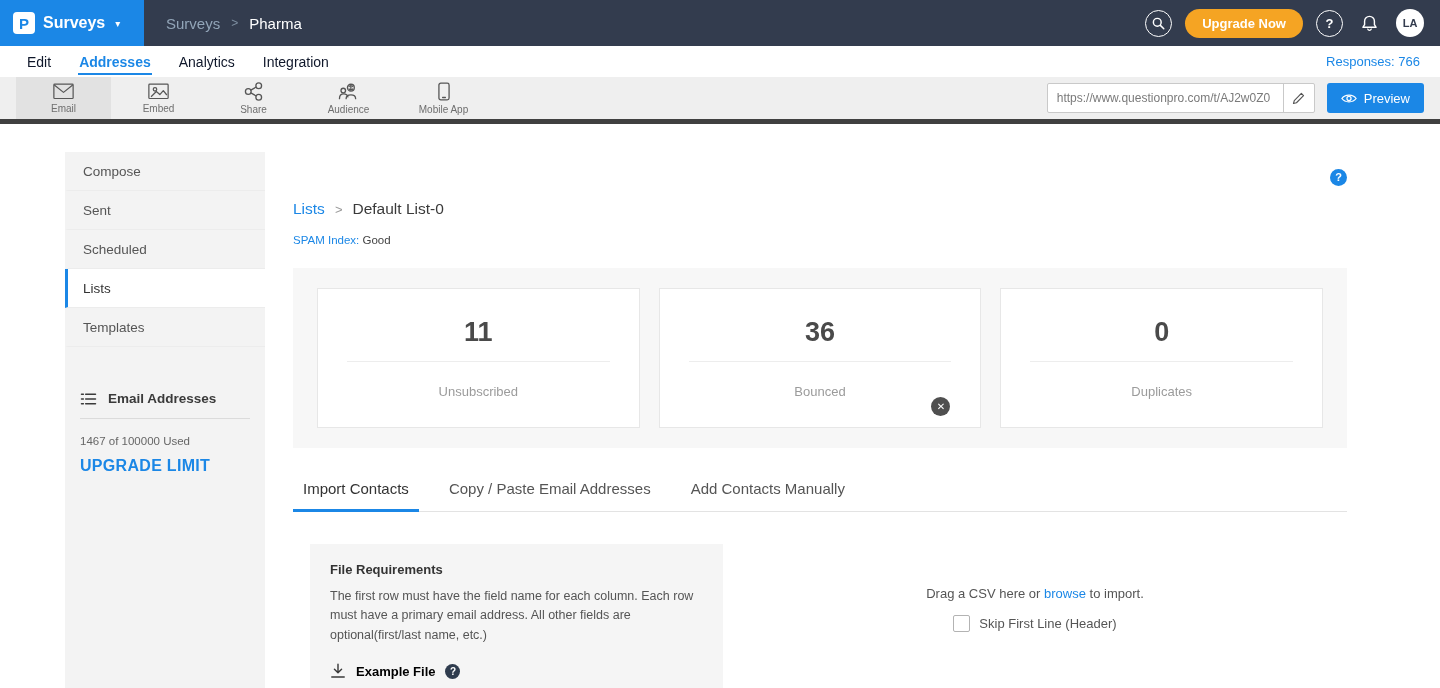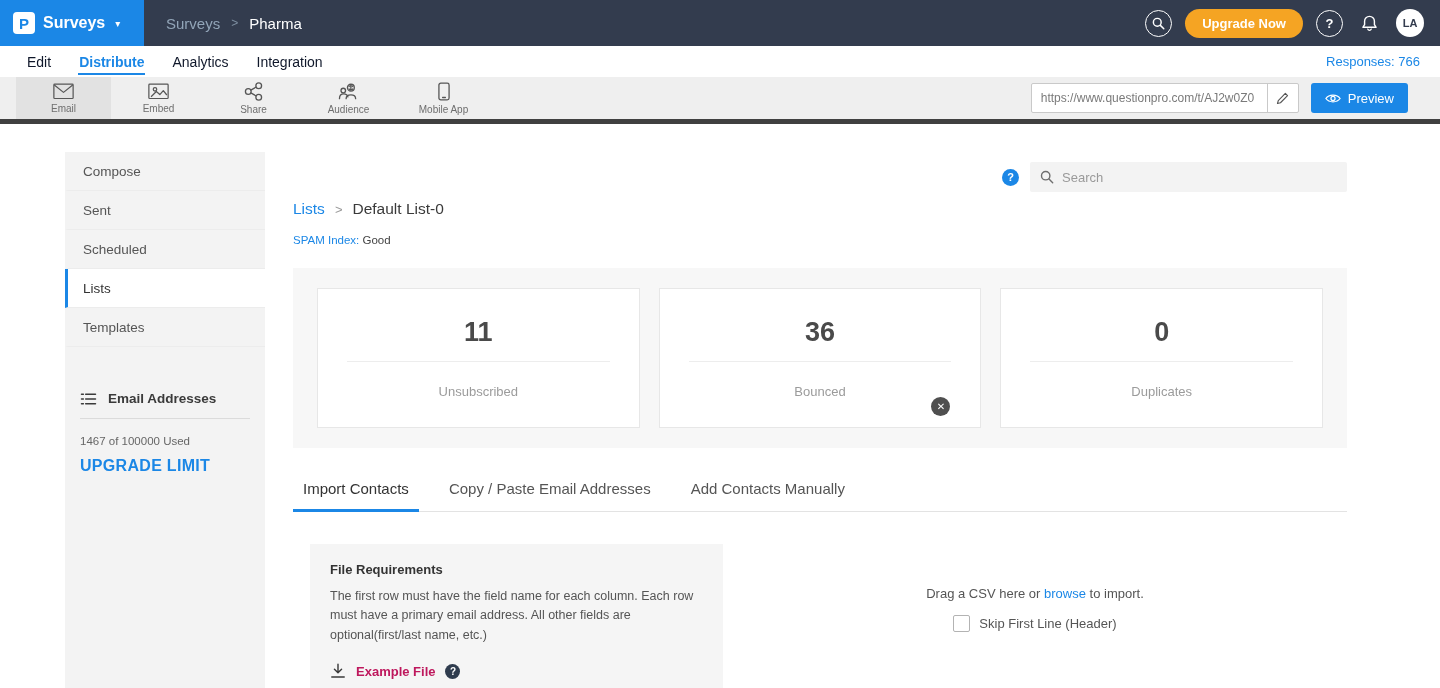--- a/index.html
+++ b/index.html
@@ -27,21 +27,21 @@
   .navtab { display:flex; align-items:center; padding:0 14px; font-size:14px; color:#0f172a; cursor:pointer; position:relative; }
   .navtab.active { color:#1B87E6; font-weight:bold; }
   .navtab.active::after { content:""; position:absolute; left:13px; right:13px; bottom:2px; height:2px; background:#1B87E6; }
   .responses { margin-left:auto; padding-right:20px; font-size:13px; color:#1B87E6; display:flex; align-items:center; cursor:pointer; }
 
   
   .toolbar { height:47px; background:#EFEFEF; border-bottom:5px solid #404040; display:flex; align-items:stretch; padding-left:16px; }
   .tool-item { width:95px; display:flex; flex-direction:column; align-items:center; justify-content:center; gap:3px; cursor:pointer; color:#565656; }
   .tool-item.active { background:#E2E2E2; }
   .tool-label { font-size:10px; color:#6E6E6E; }
-  .toolbar-right { margin-left:auto; display:flex; align-items:center; gap:12px; padding-right:32px; }
+  .toolbar-right { margin-left:auto; display:flex; align-items:center; gap:12px; padding-right:16px; }
   .url-box { display:flex; align-items:center; background:#fff; border:1px solid #C9C9C9; height:30px; width:268px; border-radius:2px; }
   .url-input { border:none; outline:none; flex:1; font-size:12px; color:#7A7A7A; padding:0 9px; background:transparent; min-width:0; font-family:inherit; }
   .url-edit { width:31px; height:100%; border-left:1px solid #C9C9C9; display:flex; align-items:center; justify-content:center; cursor:pointer; color:#555; }
   .preview-btn { background:#1B87E6; color:#fff; border:none; height:30px; padding:0 14px; font-size:13px; border-radius:3px; display:flex; align-items:center; gap:7px; cursor:pointer; }
 
   
   .content { height:564px; padding:28px 65px 0; display:flex; align-items:stretch; }
   .sidebar { width:200px; background:#F3F3F3; display:flex; flex-direction:column; flex:none; }
   .side-item { height:39px; display:flex; align-items:center; padding-left:15px; font-size:13.5px; color:#555; cursor:pointer; border-left:3px solid transparent; border-bottom:1px solid #ECECEC; }
   .side-item.active { background:#fff; border-left-color:#1B87E6; color:#333; }
@@ -75,21 +75,21 @@
   .ctabs { display:flex; gap:40px; margin-top:32px; border-bottom:1px solid #E3E3E3; padding:0 10px; }
   .ctab { font-size:15px; color:#555; padding-bottom:14px; cursor:pointer; position:relative; white-space:nowrap; }
   .ctab.active { color:#333; }
   .ctab.active::after { content:""; position:absolute; left:-10px; right:-10px; bottom:-1px; height:3px; background:#1B87E6; }
 
   .import-row { display:flex; margin-top:32px; }
   .filereq { width:413px; background:#F5F5F5; padding:18px 20px 20px; margin-left:17px; flex:none; }
   .filereq-title { font-size:13px; font-weight:bold; color:#333; }
   .filereq-body { font-size:12.5px; color:#555; margin-top:10px; line-height:1.55; }
   .example-row { display:flex; align-items:center; gap:10px; margin-top:18px; cursor:pointer; }
-  .example-link { font-size:13px; color:#be185d; font-weight:bold; }
+  .example-link { font-size:13px; color:#000000; font-weight:bold; }
   .q-circle { width:15px; height:15px; border-radius:50%; background:#2F3C4E; color:#fff; font-size:10px; font-weight:bold; display:flex; align-items:center; justify-content:center; }
 
   .dropzone { flex:1; display:flex; flex-direction:column; align-items:center; padding-top:42px; gap:14px; min-width:0; }
   .drop-text { font-size:13px; color:#555; }
   .drop-link { color:#1B87E6; cursor:pointer; }
   .skip-row { display:flex; align-items:center; gap:9px; font-size:13px; color:#555; align-self:center; }
   .checkbox { width:17px; height:17px; background:#fff; border:1px solid #B3B3B3; border-radius:2px; cursor:pointer; flex:none; }
   svg { display:block; }
 </style>
 </head>
@@ -126,21 +126,21 @@
             <path d="M7.2 16 a1.9 1.9 0 0 0 3.6 0"></path>
           </svg>
       </span>
     </span>
     <span class="avatar">LA</span>
   </div>
 </div>
 
 <div class="navtabs">
   <div class="navtab">Edit</div>
-  <div class="navtab active">Distribute</div>
+  <div class="navtab active">Addresses</div>
   <div class="navtab">Analytics</div>
   <div class="navtab">Integration</div>
   <div class="responses">Responses: 766</div>
 </div>
 
 <div class="toolbar">
   <div class="tool-item active">
     <span>
       <svg width="21" height="17" viewBox="0 0 24 19" fill="none" stroke="#565656" stroke-width="1.4" stroke-linejoin="round">
           <rect x="1" y="1" width="22" height="16.5" rx="1"></rect>
@@ -233,29 +233,20 @@
       </div>
       <div class="side-usage">1467 of 100000 Used</div>
       <span class="side-upgrade">UPGRADE LIMIT</span>
     </div>
   </div>
 
   <div class="main">
 
     <div class="main-top">
       <span class="help-circle">?</span>
-      <div class="search-box">
-        <span>
-          <svg width="14" height="14" viewBox="0 0 16 16" fill="none" stroke="#6E6E6E" stroke-width="1.6" stroke-linecap="round">
-              <circle cx="6.5" cy="6.5" r="4.8"></circle>
-              <path d="M10.3 10.3 L14.5 14.5"></path>
-            </svg>
-        </span>
-        <input class="search-input" placeholder="Search" style="">
-      </div>
     </div>
 
     <div class="crumbs">
       <span class="crumb-link">Lists</span>
       <span class="crumb-sep">&gt;</span>
       <span class="crumb-cur">Default List-0</span>
     </div>
 
     <div class="spam">
       <span class="spam-label">SPAM Index:</span>

